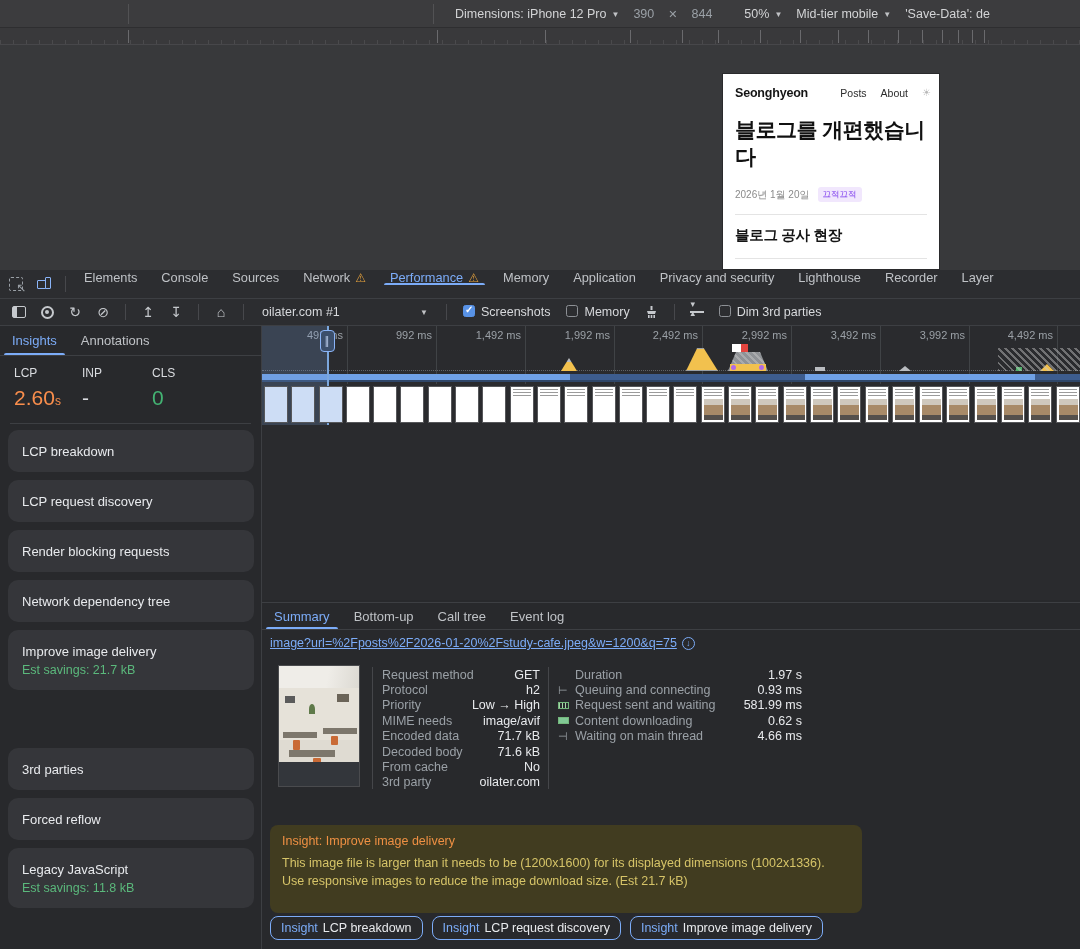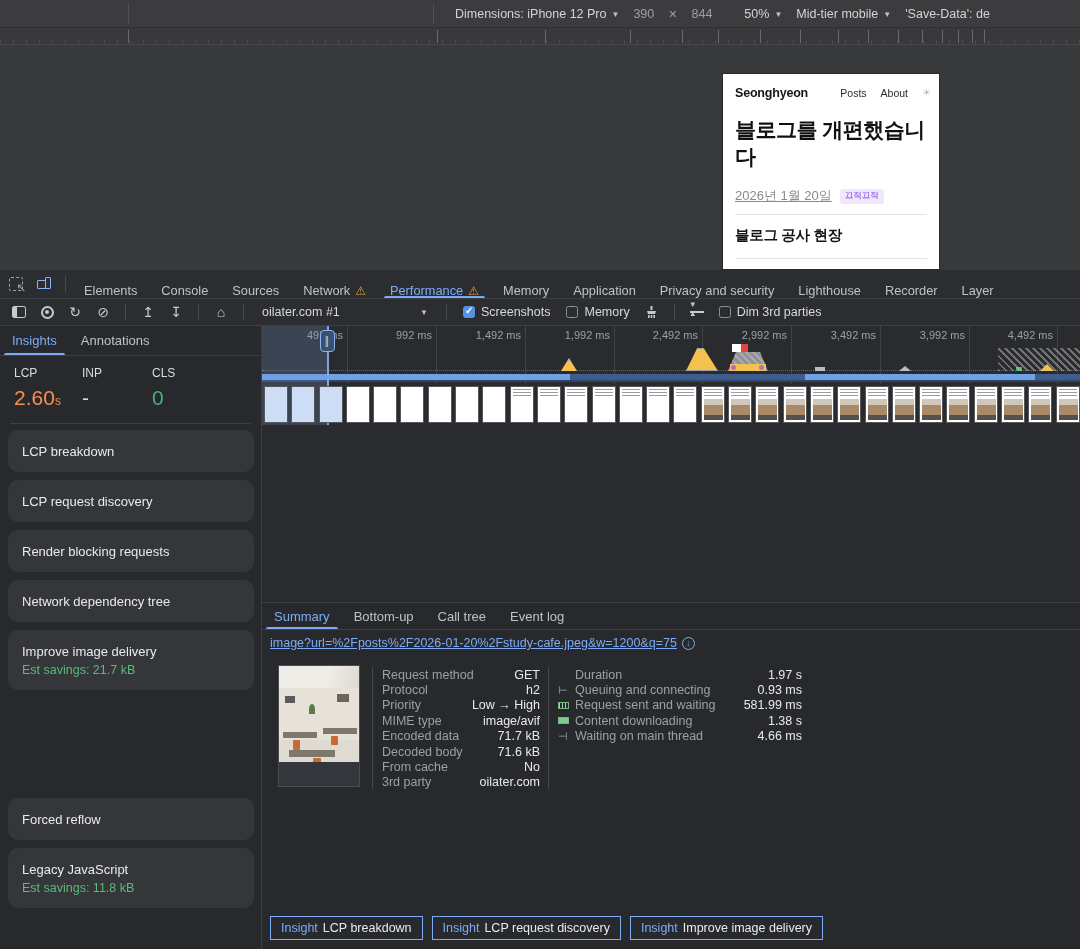--- a/index.html
+++ b/index.html
@@ -21,30 +21,30 @@
   .rtick{position:absolute;top:30px;width:1px;height:13px;background:#6a6a6d;}
 
   
   #page-card{left:723px;top:74px;width:216px;height:195px;background:#ffffff;color:#141414;overflow:hidden;box-shadow:0 0 0 1px rgba(0,0,0,.25);}
   #pc-head{position:absolute;left:12px;right:8px;top:12px;display:flex;align-items:center;}
   #pc-site{font-weight:bold;font-size:12.5px;letter-spacing:-.2px;}
   #pc-nav{margin-left:auto;display:flex;gap:14px;font-size:10.5px;color:#2b2b2b;}
   #pc-theme{color:#b9b9b9;font-size:10px;}
   #pc-title{position:absolute;left:12px;top:42px;width:194px;font-size:21px;line-height:1.3;font-weight:800;color:#111;word-break:break-all;letter-spacing:-.5px;}
   #pc-meta{position:absolute;left:12px;top:113px;display:flex;align-items:center;gap:8px;}
-  #pc-date{font-size:13px;color:#8a8a8a;text-decoration:underline;}
+  #pc-date{font-size:10px;color:#8a8a8a;}
   #pc-tag{font-size:8.5px;color:#7c3aed;background:#f1e7fd;border-radius:3px;padding:1.5px 5px;}
   .pc-hr{position:absolute;left:12px;width:192px;height:1px;background:#e4e4e4;}
   #pc-h2{position:absolute;left:12px;top:152px;font-size:14.5px;font-weight:800;color:#141414;letter-spacing:-.3px;}
 
   
   #devtools{left:0;top:270px;width:1080px;height:679px;background:#28292c;}
 
   
-  #dt-tabs{position:absolute;left:0;top:0;width:1080px;height:29px;background:#2c2d30;border-bottom:1px solid #3d3f43;display:flex;align-items:flex-end;white-space:nowrap;}
+  #dt-tabs{position:absolute;left:0;top:0;width:1080px;height:29px;background:#2c2d30;border-bottom:1px solid #3d3f43;display:flex;align-items:flex-start;white-space:nowrap;}
   .ticon{align-self:center;width:18px;height:16px;margin-left:9px;position:relative;}
   #icon-inspect{border:1.5px dashed #9aa0a6;border-radius:2px;width:14px;height:14px;}
   #icon-inspect::after{content:"↖";position:absolute;right:-4px;bottom:-5px;color:#9aa0a6;font-size:12px;transform:scaleX(-1) rotate(90deg);}
   #icon-device{width:16px;height:14px;margin-left:14px;}
   #icon-device .r1{position:absolute;left:0;top:3px;width:11px;height:9px;border:1.5px solid #8ab4f8;border-radius:1px;}
   #icon-device .r2{position:absolute;left:8px;top:0;width:6px;height:12px;border:1.5px solid #8ab4f8;border-radius:1px;background:#2c2d30;}
   .tab-sep{align-self:center;width:1px;height:16px;background:#47484c;margin:0 6px 0 12px;}
   .dt-tab{display:flex;align-items:center;gap:5px;padding:0 12px;color:#bfc2c6;font-size:12.8px;position:relative;cursor:default;}
   .dt-tab.active{color:#7cacf8;}
   .dt-tab.active::after{content:"";position:absolute;left:6px;right:6px;bottom:0;height:2.5px;background:#7cacf8;border-radius:2px 2px 0 0;}
@@ -56,21 +56,21 @@
   .tb-icon{width:22px;height:20px;display:flex;align-items:center;justify-content:center;color:#c6c9cd;font-size:14px;margin:0 3px;}
   #ic-panel{width:14px;height:12px;border:1.5px solid #c6c9cd;border-radius:2px;position:relative;}
   #ic-panel::after{content:"";position:absolute;left:0;top:0;bottom:0;width:4px;background:#c6c9cd;}
   #ic-record{width:13px;height:13px;border:2px solid #c6c9cd;border-radius:50%;position:relative;}
   #ic-record::after{content:"";position:absolute;left:2.5px;top:2.5px;width:4px;height:4px;border-radius:50%;background:#c6c9cd;}
   #perf-session{display:flex;align-items:center;width:178px;height:20px;padding:0 6px;margin:0 4px;color:#d7d9dc;font-size:12.5px;}
   #perf-session .caret{margin-left:auto;}
   .chk{width:12px;height:12px;border:1.5px solid #8d9095;border-radius:2.5px;margin-right:6px;position:relative;}
   .chk.on{background:#5892e6;border-color:#5892e6;}
   .chk.on::after{content:"✓";position:absolute;left:1px;top:-2px;color:#fff;font-size:10px;font-weight:bold;}
-  .tb-check{display:flex;align-items:center;font-size:12.5px;color:#d7d9dc;margin:0 8px;}
+  .tb-check{display:flex;align-items:flex-start;font-size:12.5px;color:#d7d9dc;margin:0 8px;}
   #ic-collapse{position:relative;width:14px;height:16px;}
   #ic-collapse::before{content:"";position:absolute;left:0;right:0;top:7px;height:1.5px;background:#c6c9cd;}
   #ic-collapse::after{content:"▾▴";position:absolute;left:-2px;top:-5px;font-size:9px;letter-spacing:-1px;writing-mode:vertical-lr;color:#c6c9cd;}
 
   
   #sidebar{position:absolute;left:0;top:56px;width:262px;height:623px;background:#28292c;border-right:1px solid #3d3f43;}
   #sb-tabs{position:absolute;left:0;top:0;width:100%;height:30px;border-bottom:1px solid #3d3f43;display:flex;align-items:stretch;}
   .sb-tab{padding:0 12px;display:flex;align-items:center;font-size:13px;color:#bfc2c6;position:relative;}
   .sb-tab.active{color:#7cacf8;}
   .sb-tab.active::after{content:"";position:absolute;left:4px;right:4px;bottom:0;height:2.5px;background:#7cacf8;border-radius:2px 2px 0 0;}
@@ -155,21 +155,21 @@
   .vdiv{position:absolute;top:64px;width:1px;height:122px;background:#45464a;}
   #sum-right{position:absolute;left:296px;top:64px;width:244px;}
   .ticon2{width:17px;display:flex;align-items:center;justify-content:flex-start;color:#9aa0a6;font-size:11px;}
   .box-striped{width:11px;height:7px;border:1px solid #74b77c;background:repeating-linear-gradient(90deg,#a5d6a7 0 1px,#28292c 1px 3px);}
   .box-solid{width:11px;height:7px;border:1px solid #74b77c;background:#81c995;}
   #initiated-row{position:absolute;left:0px;top:192px;width:600px;border-top:1px solid #3a3b3e;padding:8px 8px 0 8px;display:flex;gap:10px;align-items:center;font-size:12.5px;color:#9aa0a6;}
   #insight-box{position:absolute;left:8px;top:222px;width:592px;height:88px;background:#413c20;border-radius:8px;padding:9px 12px;}
   #insight-title{font-size:12.5px;color:#ef9043;}
   #insight-body{margin-top:6px;font-size:12.5px;line-height:1.45;color:#d6c468;}
   #chips-row{position:absolute;left:8px;top:313px;display:flex;gap:9px;}
-  .chip-btn{border:1px solid #7cacf8;border-radius:0;padding:4px 10px;font-size:12.5px;display:flex;gap:5px;background:transparent;cursor:pointer;}
+  .chip-btn{border:1px solid #7cacf8;border-radius:8px;padding:4px 10px;font-size:12.5px;display:flex;gap:5px;background:transparent;cursor:pointer;}
   .chip-btn .p{color:#7cacf8;}
   .chip-btn .t{color:#e8eaed;}
 </style>
 </head>
 <body>
 
 <div id="stage">
 
   <div id="browser-top" class="abs">
     <div class="btop-sep" style="left:128px"></div>
@@ -356,20 +356,23 @@
       <div class="sb-card" style="top:254px;height:42px">
           <span class="lbl">Network dependency tree</span>
         </div>
       <div class="sb-card" style="top:204px;height:42px">
           <span class="lbl">Render blocking requests</span>
         </div>
       <div class="sb-card" style="top:304px;height:60px">
           <span class="lbl">Improve image delivery</span>
           <span class="sav">Est savings: 21.7 kB</span>
         </div>
+      <div class="sb-card" style="top:422px;height:42px">
+          <span class="lbl">3rd parties</span>
+        </div>
       <div class="sb-card" style="top:472px;height:42px">
           <span class="lbl">Forced reflow</span>
         </div>
       <div class="sb-card" style="top:522px;height:60px">
           <span class="lbl">Legacy JavaScript</span>
           <span class="sav">Est savings: 11.8 kB</span>
         </div>
 
     </div>
 
@@ -577,21 +580,21 @@
           </div>
         <div class="sum-row">
             <span class="sl">Protocol</span>
             <span class="sv">h2</span>
           </div>
         <div class="sum-row">
             <span class="sl">Priority</span>
             <span class="sv">Low → High</span>
           </div>
         <div class="sum-row">
-            <span class="sl">MIME type</span>
+            <span class="sl">MIME needs</span>
             <span class="sv">image/avif</span>
           </div>
         <div class="sum-row">
             <span class="sl">Encoded data</span>
             <span class="sv">71.7 kB</span>
           </div>
         <div class="sum-row">
             <span class="sl">Decoded body</span>
             <span class="sv">71.6 kB</span>
           </div>
@@ -622,30 +625,34 @@
               <span class="box-striped"></span>
             </span>
             <span class="sl">Request sent and waiting</span>
             <span class="sv">581.99 ms</span>
           </div>
         <div class="sum-row">
             <span class="ticon2">
               <span class="box-solid"></span>
             </span>
             <span class="sl">Content downloading</span>
-            <span class="sv">1.38 s</span>
+            <span class="sv">0.62 s</span>
           </div>
         <div class="sum-row">
             <span class="ticon2">⊣</span>
             <span class="sl">Waiting on main thread</span>
             <span class="sv">4.66 ms</span>
           </div>
       </div>
 
 
+      <div id="insight-box">
+        <div id="insight-title">Insight: Improve image delivery</div>
+        <div id="insight-body">This image file is larger than it needs to be (1200x1600) for its displayed dimensions (1002x1336). Use responsive images to reduce the image download size. (Est 21.7 kB)</div>
+      </div>
 
       <div id="chips-row">
         <button class="chip-btn">
             <span class="p">Insight</span>
             <span class="t">LCP breakdown</span>
           </button>
         <button class="chip-btn">
             <span class="p">Insight</span>
             <span class="t">LCP request discovery</span>
           </button>

